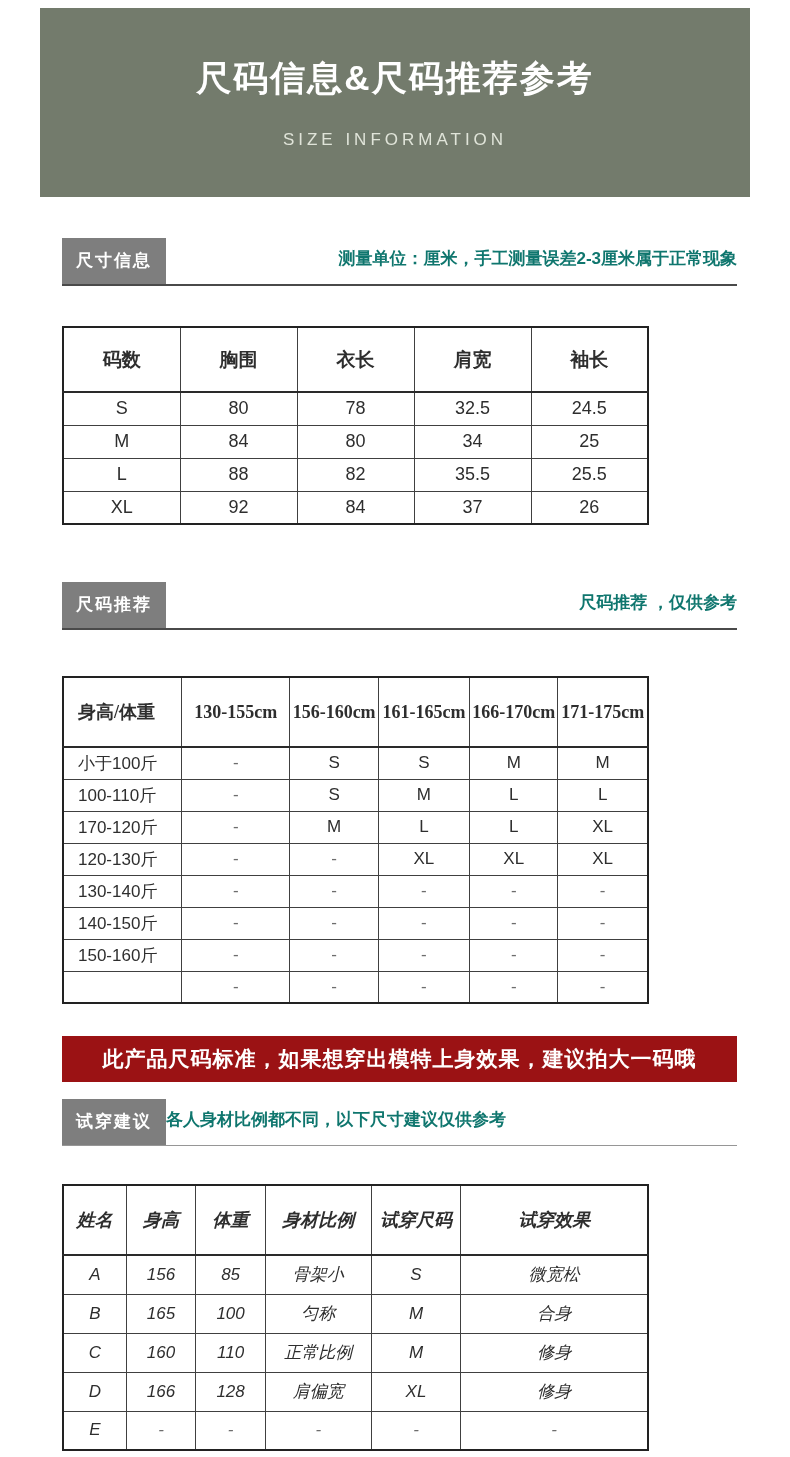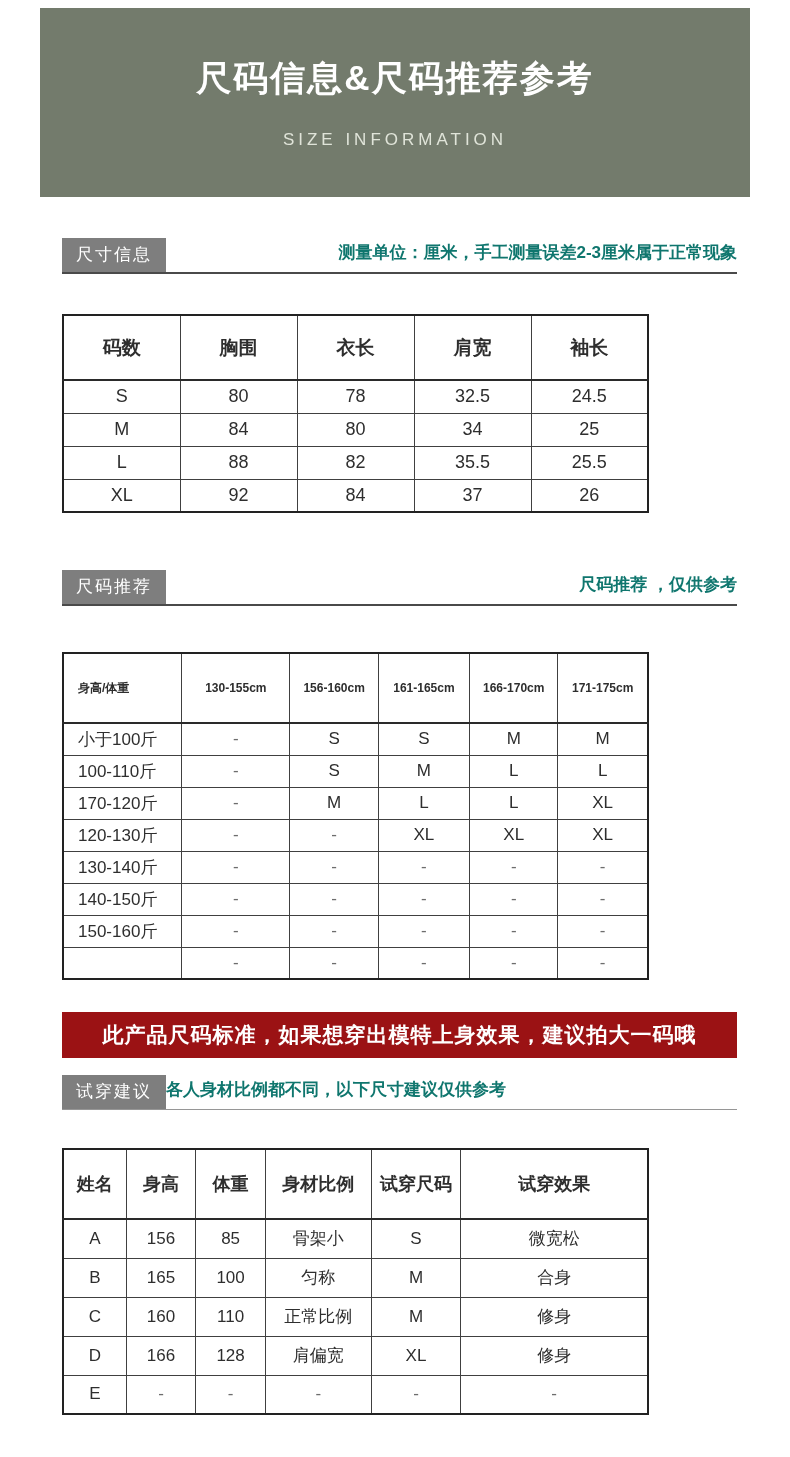--- a/index.html
+++ b/index.html
@@ -31,22 +31,22 @@
   .section-row {
     display: flex; align-items: flex-end; justify-content: space-between;
     border-bottom: 2px solid #4a4a4a;
   }
   .section-row.left {
     justify-content: flex-start; 
     border-bottom: 1px solid #969696;
   }
   .section-label {
     background: #7e7e7e; color: #ffffff;
-    font-size: 17px; font-weight: normal;
-    line-height: 30px; padding: 2px 14px; letter-spacing: 2px;
+    font-size: 17px; font-weight: bold;
+    line-height: 30px; padding: 8px 14px; letter-spacing: 2px;
     flex: 0 0 auto;
   }
   .section-note {
     font-size: 17px; font-weight: bold; color: #0f766e;
     padding-bottom: 5px; align-self: center;
   }
   .row1 { margin-top: 41px; }
   .row2 { margin-top: 57px; }
   .row3 { margin-top: 17px; }
 
@@ -69,40 +69,40 @@
   .size-table { margin-top: 40px; }
   .size-table thead tr { height: 65px; }
   .size-table tbody tr { height: 33px; }
   .size-table th { font-size: 19px; width: 20%; }
   .size-table td { font-size: 18px; }
 
   
   .rec-table { margin-top: 46px; }
   .rec-table thead tr { height: 70px; }
   .rec-table tbody tr { height: 32px; }
-  .rec-table th { font-size: 12px; }
+  .rec-table th { font-size: 18px; font-family: Liberation Serif, serif; }
   .rec-table td { font-size: 17px; }
   .rec-table th:nth-child(1) { width: 20.3%; }
   .rec-table th:nth-child(2) { width: 18.5%; }
   .rec-table th:nth-child(3) { width: 15.1%; }
   .rec-table th:nth-child(4) { width: 15.6%; text-align: center; }
   .rec-table th:nth-child(5) { width: 15.1%; }
   .rec-table th:first-child, .rec-table td:first-child {
     text-align: left; padding-left: 14px;
   }
 
   
   .notice {
     margin-top: 32px; height: 46px; width: 675px;
     display: flex; align-items: center; justify-content: center;
     color: #ffffff; font-weight: bold; font-size: 21px; letter-spacing: 1px;
   }
 
   
-  .fit-table { margin-top: 38px; }
+  .fit-table { margin-top: 38px; font-style: italic; }
   .fit-table thead tr { height: 70px; }
   .fit-table tbody tr { height: 39px; }
   .fit-table th { font-size: 18px; }
   .fit-table td { font-size: 17px; }
   .fit-table th:nth-child(1) { width: 10.8%; }
   .fit-table th:nth-child(2) { width: 11.9%; }
   .fit-table th:nth-child(3) { width: 11.9%; }
   .fit-table th:nth-child(4) { width: 18.1%; }
   .fit-table th:nth-child(5) { width: 15.3%; }
 </style>

